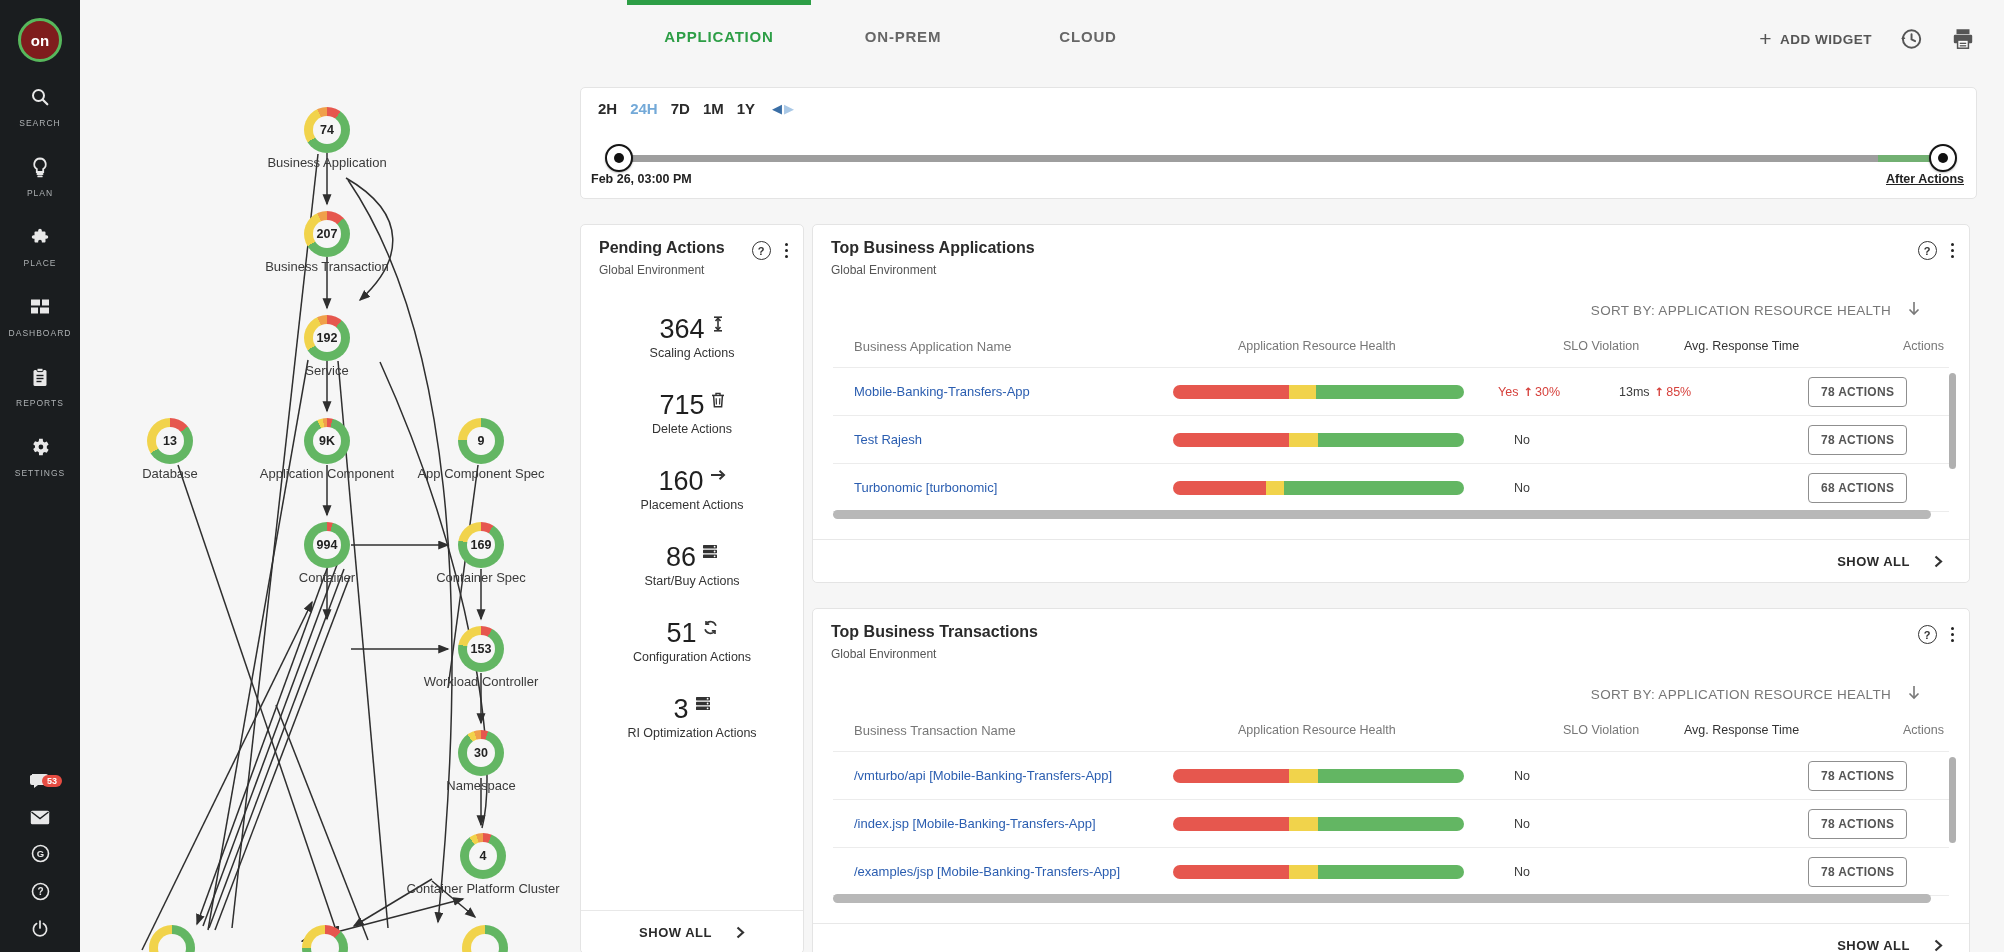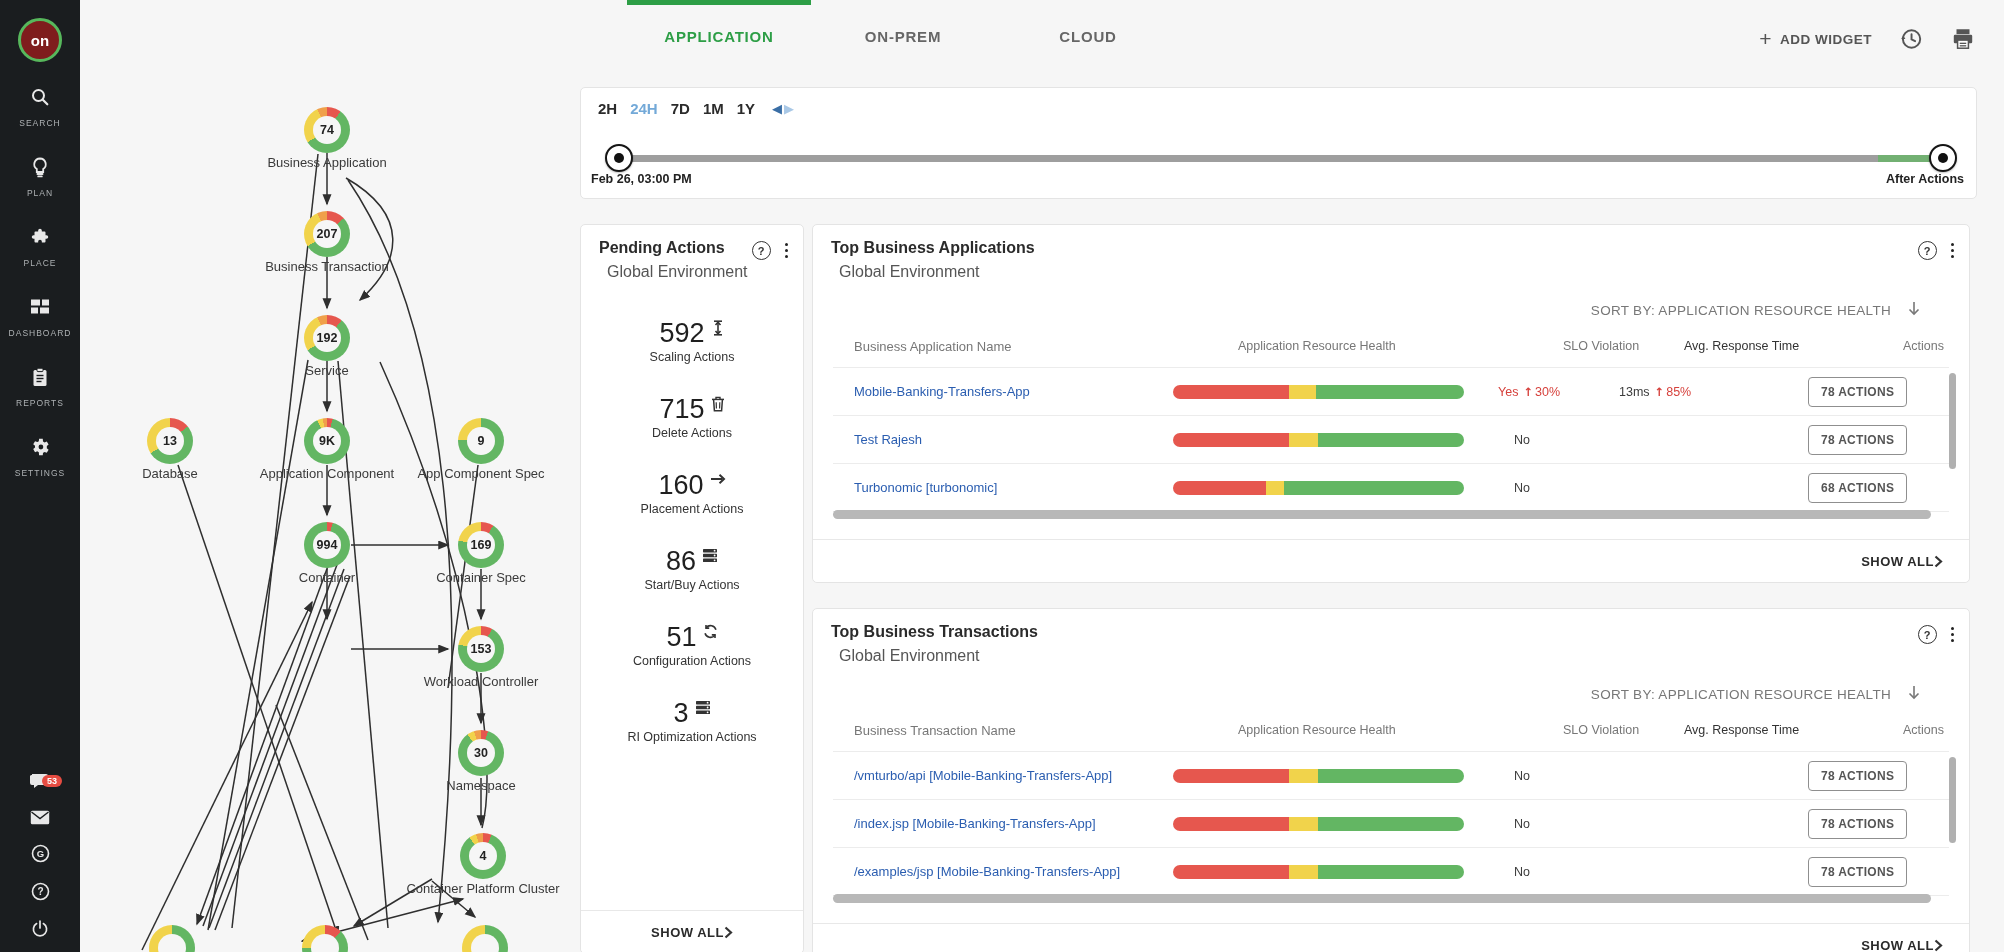--- a/index.html
+++ b/index.html
@@ -42,49 +42,49 @@
   .step-back{color:#3a6ea5;cursor:pointer;}
   .step-fwd{color:#a9c8e6;cursor:pointer;}
   .track{position:absolute;left:37px;top:67px;width:1326px;height:7px;background:#9e9e9e;border-radius:4px;cursor:pointer;}
   .track-green{position:absolute;right:0;top:0;width:66px;height:7px;background:#72b072;border-radius:0 4px 4px 0;}
   .handle{position:absolute;width:24px;height:24px;border-radius:50%;background:#fff;border:2px solid #151515;
     top:-11px;display:flex;align-items:center;justify-content:center;cursor:grab;box-shadow:0 1px 2px rgba(0,0,0,.25);}
   .handle i{width:10px;height:10px;border-radius:50%;background:#111;}
   .h-left{left:-13px;}
   .h-right{right:-13px;}
   .t-start{position:absolute;left:10px;top:84px;font-size:12.5px;font-weight:600;color:#222;}
-  .t-end{position:absolute;right:12px;top:84px;font-size:12.5px;font-weight:600;color:#222;}
+  .t-end{position:absolute;right:12px;top:84px;font-size:12.5px;font-weight:600;color:#222;text-decoration:underline;}
 
   
   .supply-chain{position:absolute;left:80px;top:0;width:520px;height:952px;}
   .sc-arrows{position:absolute;left:0;top:0;}
   .sc-node{position:absolute;transform:translateX(-50%);display:flex;flex-direction:column;align-items:center;cursor:pointer;}
   .donut{width:46px;height:46px;border-radius:50%;display:flex;align-items:center;justify-content:center;background:#ddd;}
   .hole{width:28px;height:28px;border-radius:50%;background:#f6f6f6;display:flex;align-items:center;justify-content:center;
     font-size:12.5px;font-weight:bold;color:#222;}
   .sc-label{font-size:13px;color:#3a3a3a;margin-top:3px;width:184px;text-align:center;line-height:1.1;}
 
   
   .pending-card{left:580px;top:224px;width:222px;height:728px;}
   .p-head{padding:14px 16px 0 18px;position:relative;}
   .p-title{font-size:16px;font-weight:700;color:#2b2b2b;}
-  .p-sub{font-size:16px;color:#555;margin-top:6px;margin-left:8px;}
+  .p-sub{font-size:12px;color:#555;margin-top:6px;}
   .panel-icons{position:absolute;top:16px;right:14px;display:flex;align-items:center;gap:13px;}
   .help-circ{width:17px;height:17px;border:1.5px solid #333;border-radius:50%;font-size:11px;font-weight:bold;
     color:#333;display:flex;align-items:center;justify-content:center;cursor:pointer;}
   .kebab{display:flex;flex-direction:column;gap:2.5px;cursor:pointer;padding:1px;}
   .kebab i{width:3.4px;height:3.4px;border-radius:50%;background:#222;}
   .stats{margin-top:38px;}
   .stat{text-align:center;margin-bottom:31px;}
   .stat .num-row{display:flex;align-items:flex-start;justify-content:center;gap:6px;}
   .stat .num{font-size:27px;font-weight:500;color:#1f1f1f;line-height:28px;}
   .stat .s-icon{margin-top:1px;display:flex;}
   .stat .s-lbl{font-size:12.5px;color:#333;margin-top:3px;}
   .show-all-row{position:absolute;bottom:0;left:0;right:0;height:42px;border-top:1px solid #e8e8e8;
-    display:flex;align-items:center;justify-content:center;gap:0;font-size:13px;font-weight:700;
+    display:flex;align-items:center;justify-content:center;gap:24px;font-size:13px;font-weight:700;
     letter-spacing:.5px;color:#2b2b2b;cursor:pointer;background:#fff;border-radius:0 0 5px 5px;}
   .show-all-right{justify-content:flex-end;padding-right:26px;}
 
   
   .apps-card{left:812px;top:224px;width:1156px;height:357px;}
   .txns-card{left:812px;top:608px;width:1156px;height:357px;}
   .sort-row{position:absolute;top:76px;right:48px;display:flex;align-items:center;gap:16px;
     font-size:13.5px;color:#777;letter-spacing:.3px;cursor:pointer;}
   .thead{position:absolute;left:20px;right:20px;top:114px;height:28px;display:flex;align-items:flex-start;
     font-size:12.5px;color:#777;}
@@ -383,21 +383,21 @@
             <i></i>
             <i></i>
             <i></i>
           </span>
       </div>
       <div class="p-sub">Global Environment</div>
     </div>
     <div class="stats">
       <div class="stat">
         <div class="num-row">
-            <span class="num">592</span>
+            <span class="num">364</span>
           <span class="s-icon">
               <svg width="14" height="16" viewBox="0 0 14 16">
                 <line x1="3" y1="1.2" x2="11" y2="1.2" stroke="#333" stroke-width="1.6"></line>
                 <line x1="3" y1="14.8" x2="11" y2="14.8" stroke="#333" stroke-width="1.6"></line>
                 <line x1="7" y1="2.5" x2="7" y2="13.5" stroke="#333" stroke-width="1.6"></line>
                 <path d="M4.5 5 7 2.3 9.5 5" fill="none" stroke="#333" stroke-width="1.6"></path>
                 <path d="M4.5 11 7 13.7 9.5 11" fill="none" stroke="#333" stroke-width="1.6"></path>
               </svg>
             </span>
           </div>

